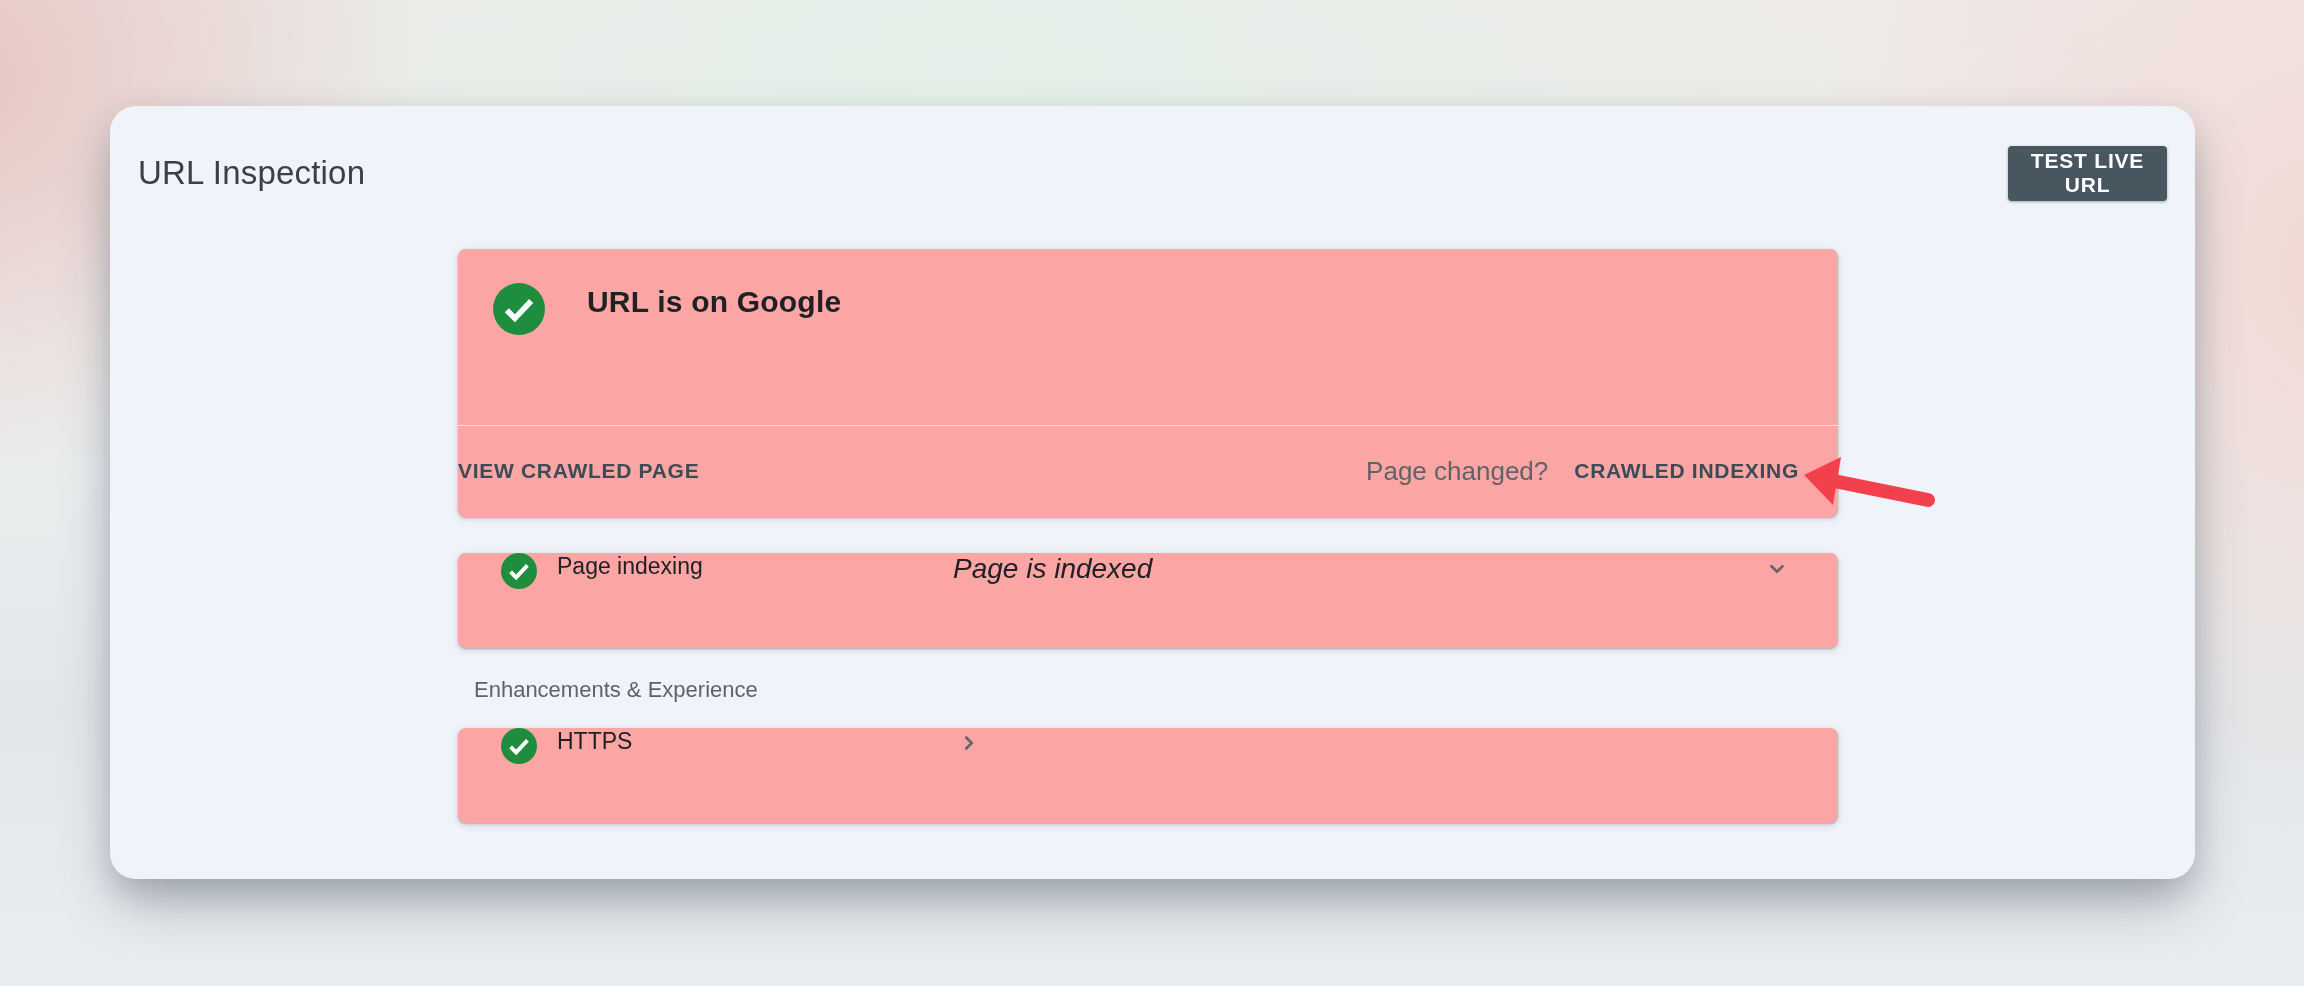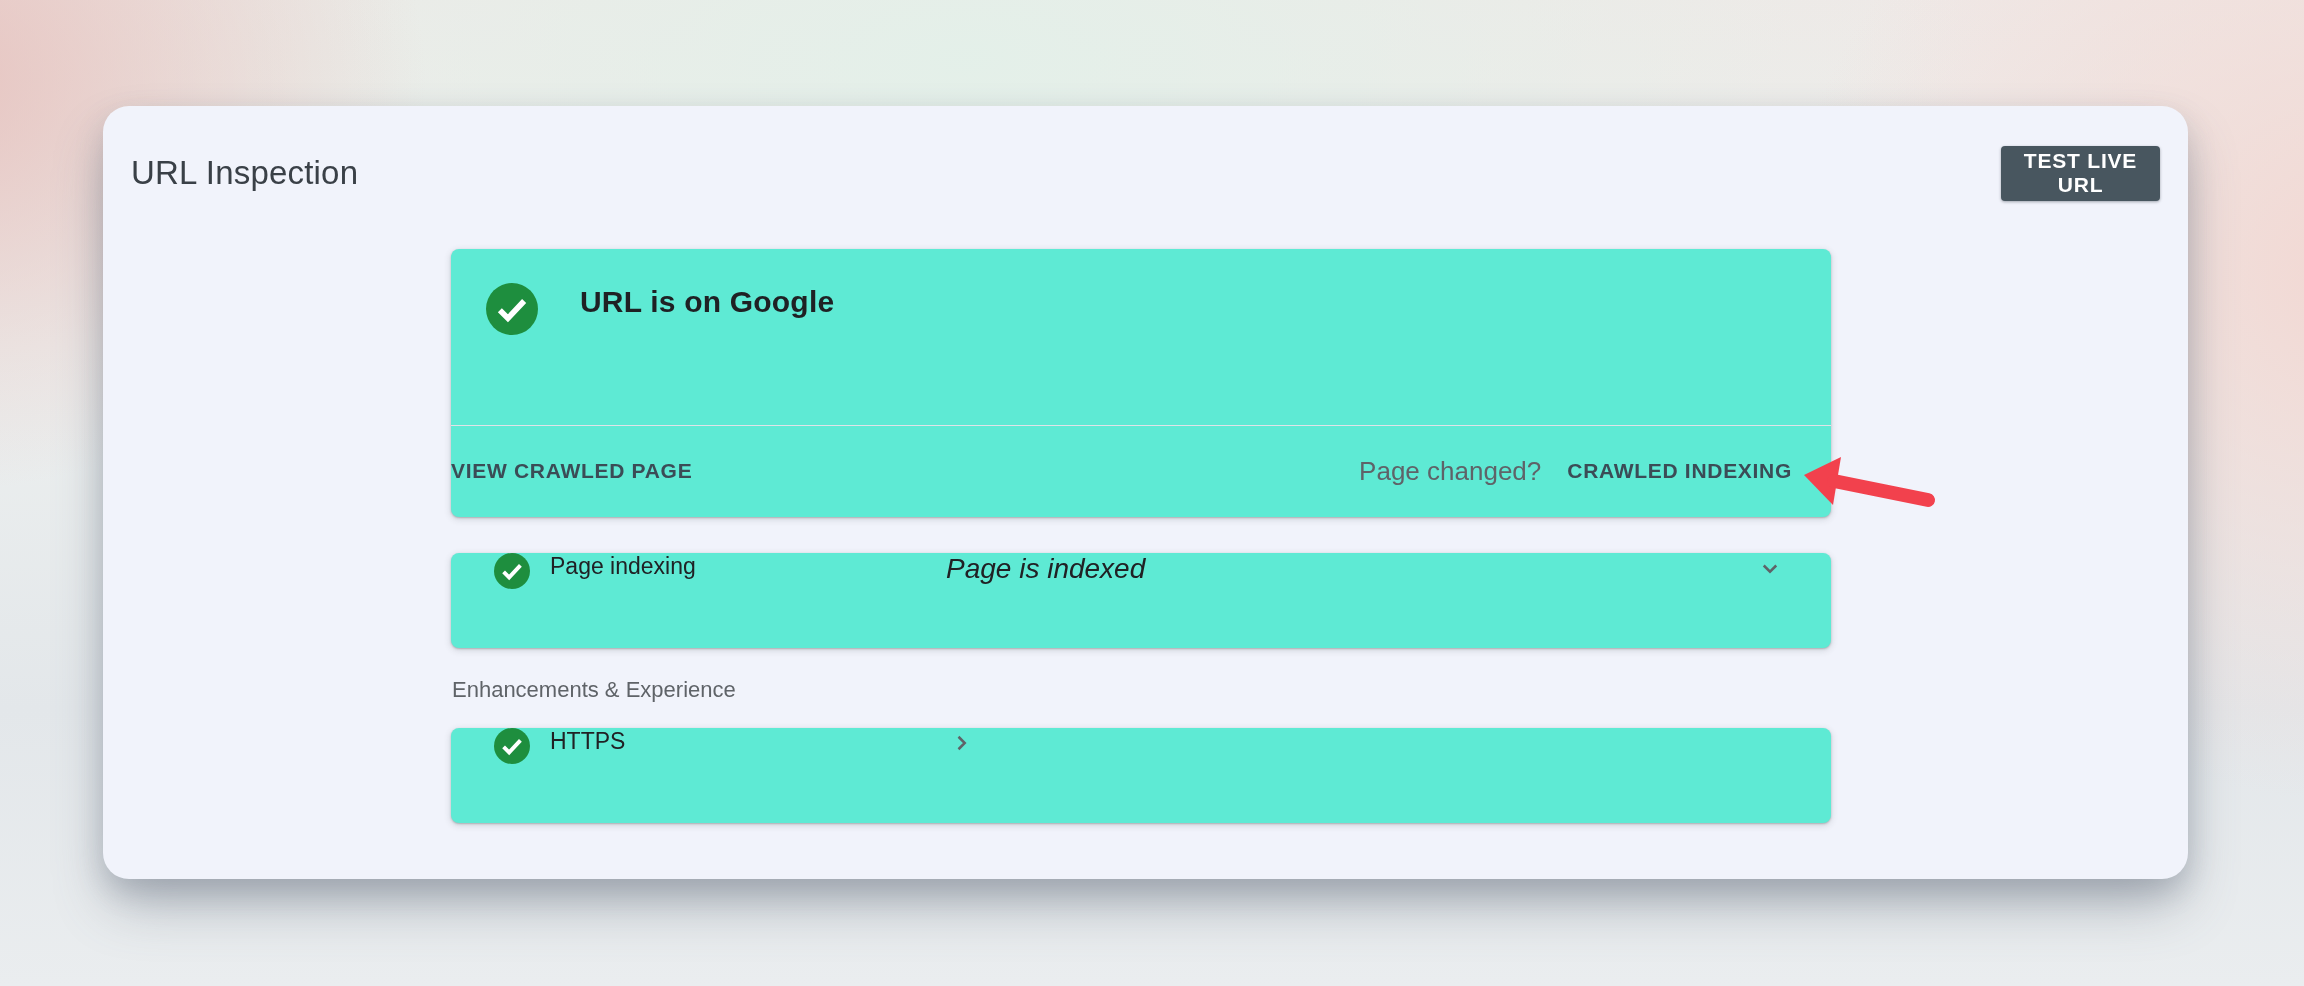--- a/index.html
+++ b/index.html
@@ -11,21 +11,21 @@
     background:
       radial-gradient(ellipse 900px 750px at -3% 8%, rgba(230,194,190,0.95) 0%, rgba(230,194,190,0) 55%),
       radial-gradient(ellipse 950px 850px at 103% 28%, rgba(242,215,210,1) 0%, rgba(242,215,210,0) 62%),
       radial-gradient(ellipse 1500px 650px at 42% 6%, rgba(227,240,233,0.95) 0%, rgba(227,240,233,0) 68%),
       linear-gradient(180deg, #efe9e7 0%, #edf0ef 35%, #e3e7ea 72%, #eaedef 100%);
     position: relative;
   }
 
   .panel {
     position: absolute;
-    left: 103px; top: 106px;
+    left: 110px; top: 106px;
     width: 2085px; height: 773px;
     background: #f1f3fb;
     border-radius: 26px;
     box-shadow: 0 30px 55px -8px rgba(92,102,118,0.45), 0 12px 28px rgba(92,102,118,0.22);
   }
 
   .panel-header {
     position: absolute;
     left: 28px; right: 28px; top: 24px;
     height: 86px;
@@ -52,21 +52,21 @@
     box-shadow: 0 1px 3px rgba(40,50,60,0.4);
   }
 
   .cards {
     position: absolute;
     left: 348px; top: 143px;
     width: 1380px;
   }
 
   .card {
-    background: #5eead4;
+    background: #fca5a5;
     border-radius: 8px;
     box-shadow: 0 1px 2px rgba(60,64,67,0.30), 0 2px 6px 1px rgba(60,64,67,0.15);
   }
 
   
   .status-card { height: 268px; }
   .status-main {
     display: flex;
     padding: 34px 40px 0 35px;
     height: 176px;
@@ -129,21 +129,21 @@
   }
   .row-value {
     font-size: 28px;
     color: #202124;
     flex: 1;
     font-style: italic;
   }
   .chevron { width: 30px; height: 30px; flex: 0 0 30px; cursor: pointer; }
 
   .section-label {
-    margin: 29px 0 25px 1px;
+    margin: 29px 0 25px 16px;
     font-size: 22px;
     color: #5f6368;
   }
 
   .annotation-arrow {
     position: absolute;
     left: 1790px; top: 448px;
     width: 160px; height: 75px;
     pointer-events: none;
   }

